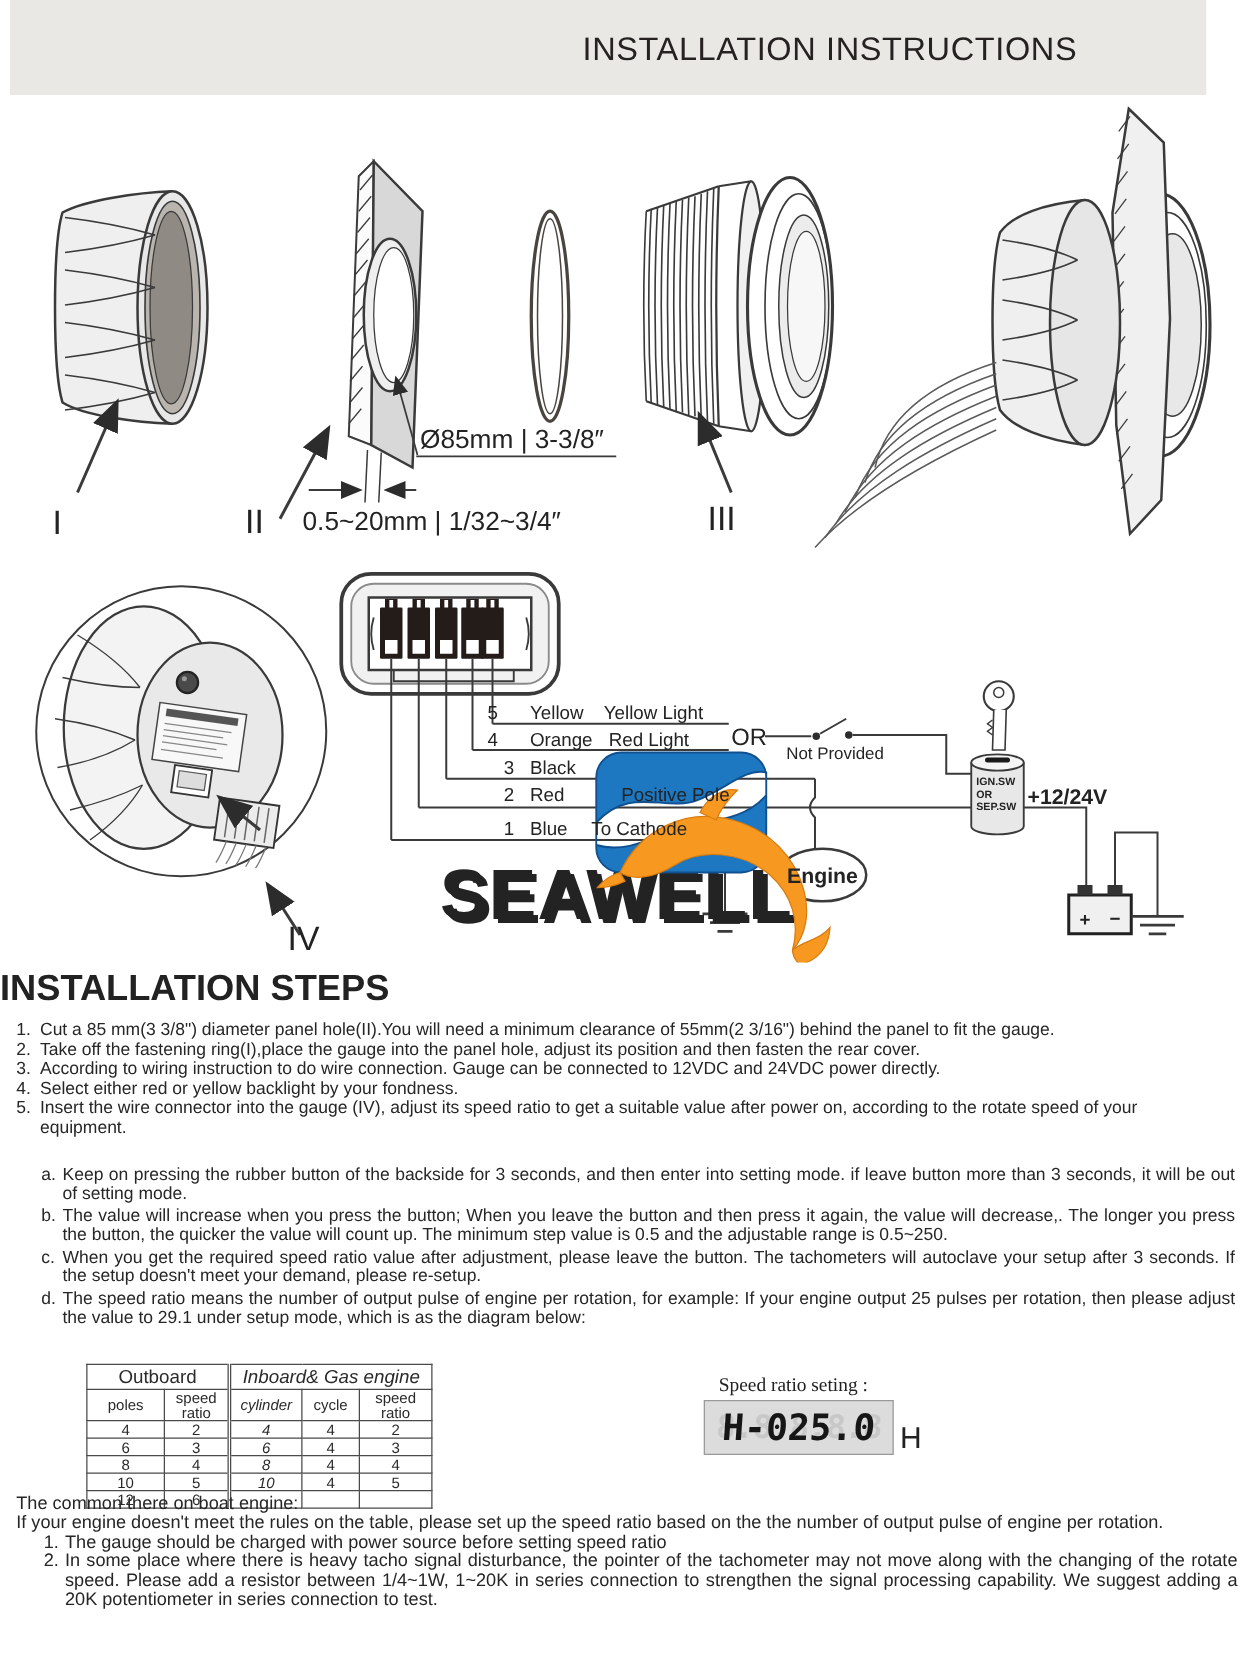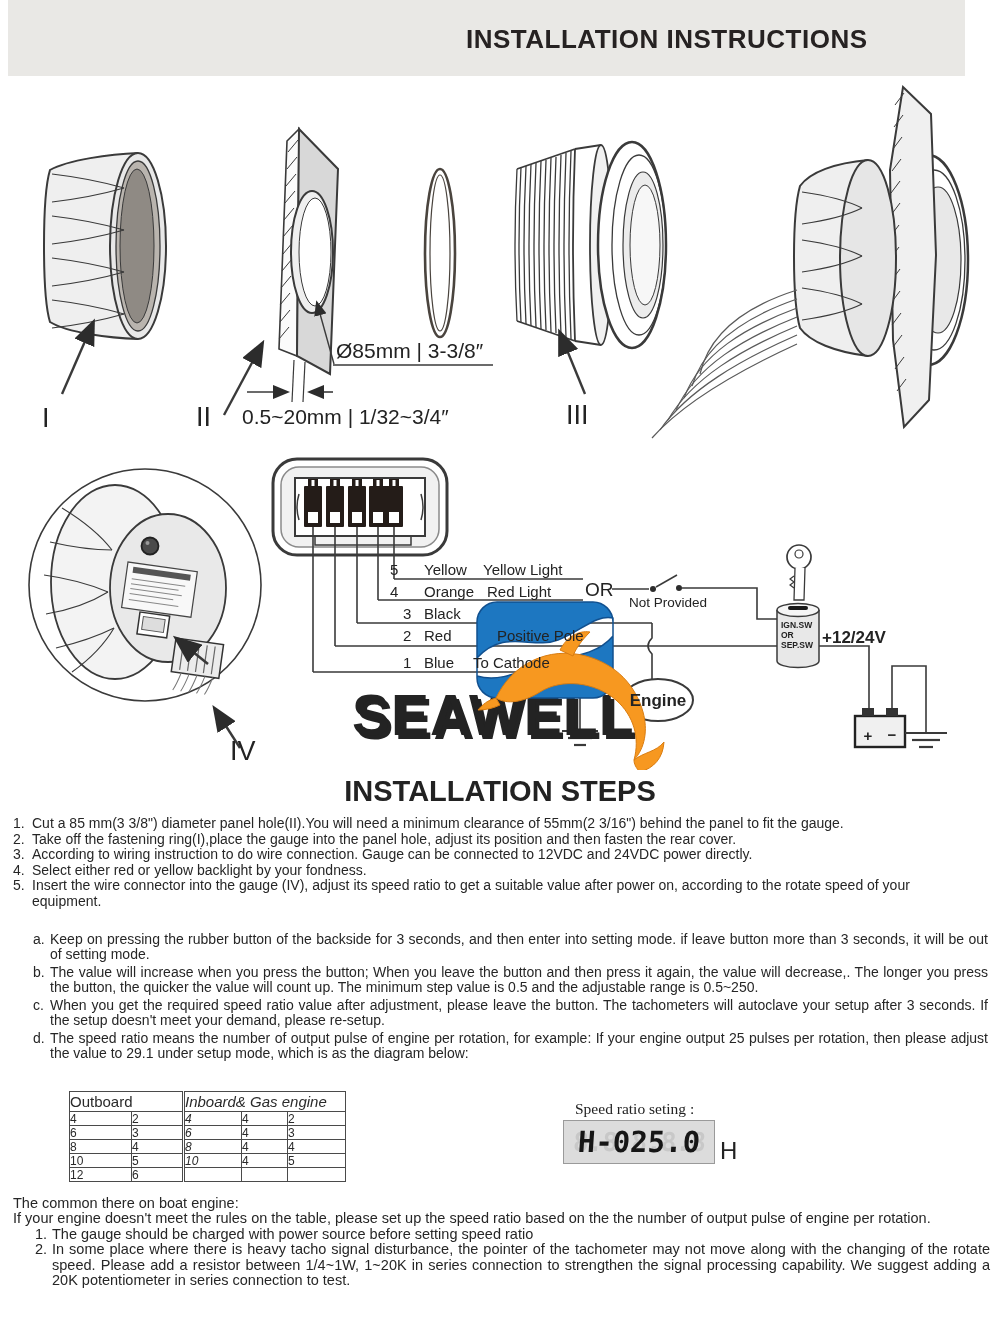--- a/index.html
+++ b/index.html
@@ -1,44 +1,44 @@
 <!DOCTYPE html>
 <html><head>
 <meta charset="utf-8">
 <style>
   html,body{margin:0;padding:0;background:#fff;}
   .page{position:relative;width:1000px;height:1328px;background:#fff;overflow:hidden;
         font-family:"Liberation Sans",sans-serif;color:#262626;}
   
   .header-bar{position:absolute;left:8px;top:0;width:957px;height:76px;background:#e9e8e5;}
-  .header-title{position:absolute;left:458px;top:24px;font-size:26px;font-weight:bold;
+  .header-title{position:absolute;left:458px;top:24px;font-size:26px;font-weight:normal;
         letter-spacing:.5px;color:#262222;}
   
   .diagram-svg{position:absolute;left:0;top:0;}
   .diagram-svg text{font-family:"Liberation Sans",sans-serif;fill:#232323;}
   .t15{font-size:15px}.t13{font-size:13.5px}.t19{font-size:19px}.t21{font-size:21px}
   .t27{font-size:27px}.t8{font-size:8.5px;font-weight:bold}.t17b{font-size:17px;font-weight:bold}
   .t15b{font-size:15px;font-weight:bold}
   .logo-shadow{font-size:57px;font-weight:bold;fill:#0d4c8c;letter-spacing:1px}
   .logo-main{font-size:57px;font-weight:bold;fill:#1d77c1;letter-spacing:1px}
   
-  .steps-title{position:absolute;left:0;top:775px;width:1000px;text-align:center;
+  .steps-title{position:absolute;left:0;top:775px;width:1000px;text-align:left;
         font-size:29px;font-weight:bold;color:#222;}
   .steps{position:absolute;left:13px;top:816px;width:957px;font-size:14px;line-height:15.6px;}
   .step-row{display:flex;}
   .step-row .num{width:19px;flex:0 0 auto;}
   .step-row .txt{flex:1;}
   .adjustment{position:absolute;left:13px;top:929px;width:975px;font-size:14px;line-height:15px;}
   .adjustment .adj-title{margin-bottom:2px;}
   .adj-item{display:flex;margin-left:20px;margin-top:3px;}
   .adj-item .num{width:17px;flex:0 0 auto;}
   .adj-item .txt{flex:1;text-align:justify;}
   
   .ratio-table{position:absolute;left:69px;top:1091px;border-collapse:collapse;}
-  .ratio-table td{border:1px solid #4a4a4a;text-align:left;padding:0;height:13px;
+  .ratio-table td{border:1px solid #4a4a4a;text-align:center;padding:0;height:13px;
         font-size:12px;line-height:12px;color:#2a2a2a;margin-top:14px;}
   .ratio-table tr.grp td{height:19px;font-size:15px;}
   .ratio-table tr.hdr td{height:16px;font-size:12px;}
   .ratio-table td.dbl{border-left:3px double #4a4a4a;font-style:italic;}
   
   .speed-label{position:absolute;left:575px;top:1100px;font-size:15.5px;color:#222;font-family:Liberation Serif, serif;}
   .seg-display{position:absolute;left:563px;top:1120px;width:150px;height:42px;
         background:#dcdcdc;border:1px solid #9a9a9a;overflow:hidden;}
   .seg-display .ghost,.seg-display .val{position:absolute;left:0;top:0;width:100%;height:42px;
         display:flex;align-items:center;justify-content:center;
@@ -415,20 +415,27 @@
         <col style="width:52px">
         <col style="width:58px">
       <col style="width:46px">
         <col style="width:58px">
     </colgroup>
     <tbody>
         <tr class="grp">
       <td colspan="2">Outboard</td>
       <td colspan="3" class="dbl">Inboard&amp; Gas engine</td>
     </tr>
+    <tr class="hdr">
+      <td>poles</td>
+      <td>speed ratio</td>
+      <td class="dbl">cylinder</td>
+      <td>cycle</td>
+      <td>speed ratio</td>
+    </tr>
     <tr>
       <td>4</td>
       <td>2</td>
       <td class="dbl">4</td>
       <td>4</td>
       <td>2</td>
     </tr>
     <tr>
       <td>6</td>
       <td>3</td>

